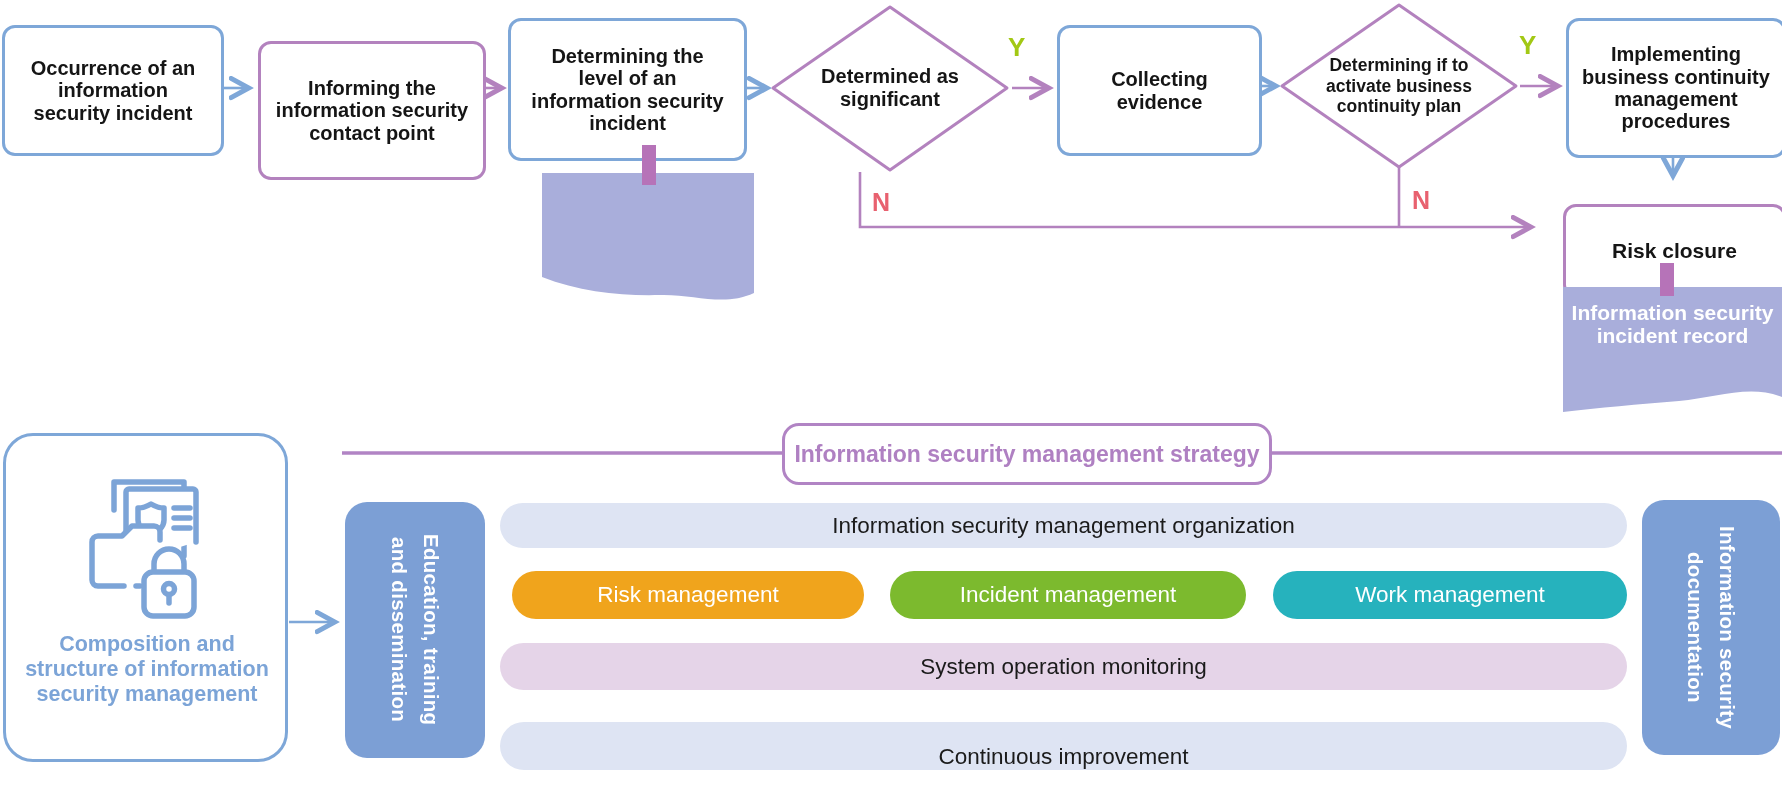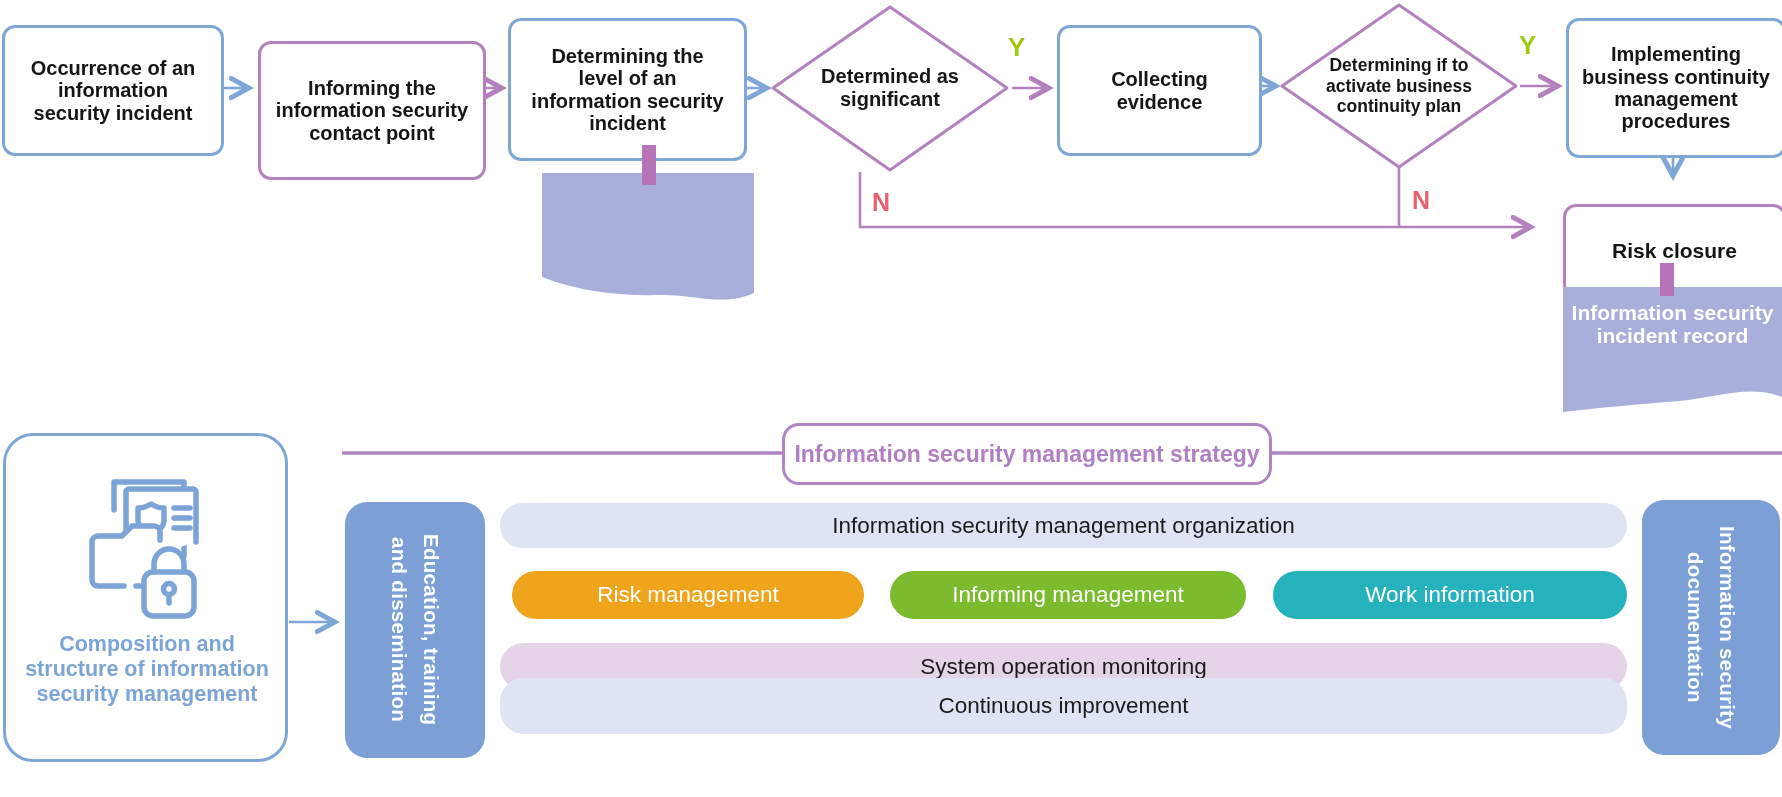--- a/index.html
+++ b/index.html
@@ -183,27 +183,27 @@
   </div>
 
   <div class="mrow lightblue" style="top:503px;height:45px;">
     <span>Information security management organization</span>
   </div>
 
   <div class="pill orange" style="left:512px;width:352px;">
     <span>Risk management</span>
   </div>
   <div class="pill green" style="left:890px;width:356px;">
-    <span>Informing management</span>
+    <span>Incident management</span>
   </div>
   <div class="pill teal" style="left:1273px;width:354px;">
-    <span>Work information</span>
+    <span>Work management</span>
   </div>
 
   <div class="mrow lightpurple" style="top:643px;height:47px;">
     <span>System operation monitoring</span>
   </div>
 
-  <div class="mrow lightblue" style="top:678px;height:56px;">
+  <div class="mrow lightblue" style="top:722px;height:48px;align-items:flex-end;">
     <span>Continuous improvement</span>
   </div>
 
 </div>
 
 </body></html>

